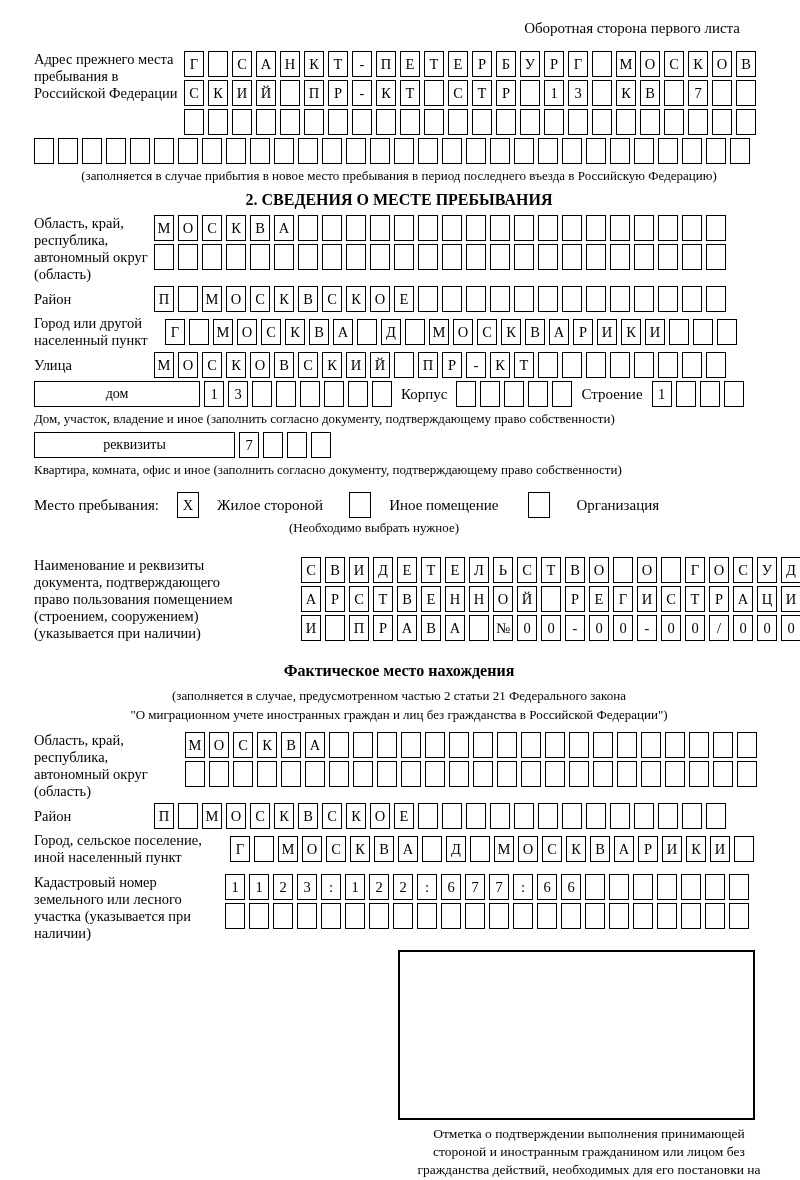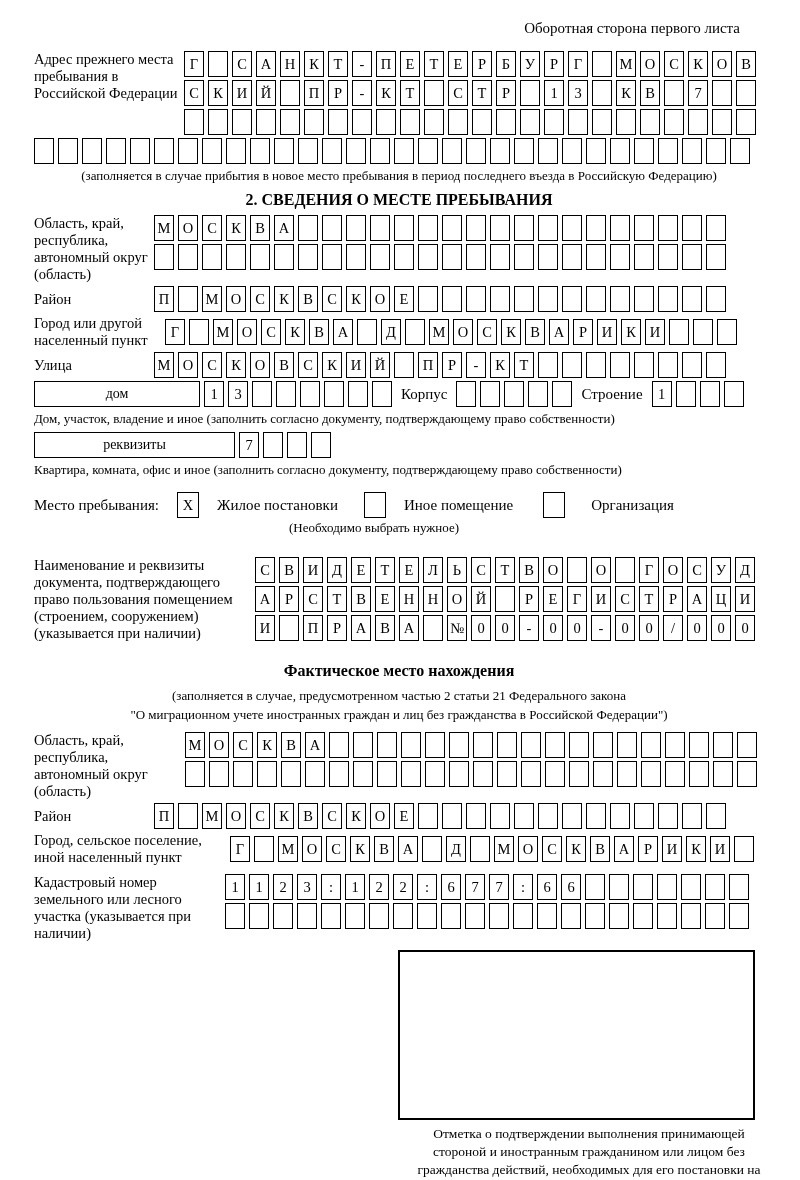--- a/index.html
+++ b/index.html
@@ -354,29 +354,29 @@
         <span class="cb"></span>
         <span class="cb"></span>
         <span class="cb"></span>
       </div>
   </div>
   <div class="caption left">Квартира, комната, офис и иное (заполнить согласно документу, подтверждающему право собственности)</div>
 
   <div class="stay-row">
     <span>Место пребывания:</span>
     <span class="cb" style="flex-basis:22px;width:22px;">X</span>
-    <span>Жилое постановки</span>
+    <span>Жилое стороной</span>
     <span class="cb" style="flex-basis:22px;width:22px;margin-left:8px;"></span>
     <span>Иное помещение</span>
     <span class="cb" style="flex-basis:22px;width:22px;margin-left:12px;"></span>
     <span style="margin-left:8px;">Организация</span>
   </div>
   <div class="stay-note">(Необходимо выбрать нужное)</div>
 
-  <div class="field" style="min-height:102px;">
+  <div class="field" style="min-height:102px;gap:46px;">
     <div class="lbl w221">Наименование и реквизиты документа, подтверждающего право пользования помещением (строением, сооружением) (указывается при наличии)</div>
     <div class="rows">
       <div class="cells">
           <span class="cb">С</span>
           <span class="cb">В</span>
           <span class="cb">И</span>
           <span class="cb">Д</span>
           <span class="cb">Е</span>
           <span class="cb">Т</span>
           <span class="cb">Е</span>

